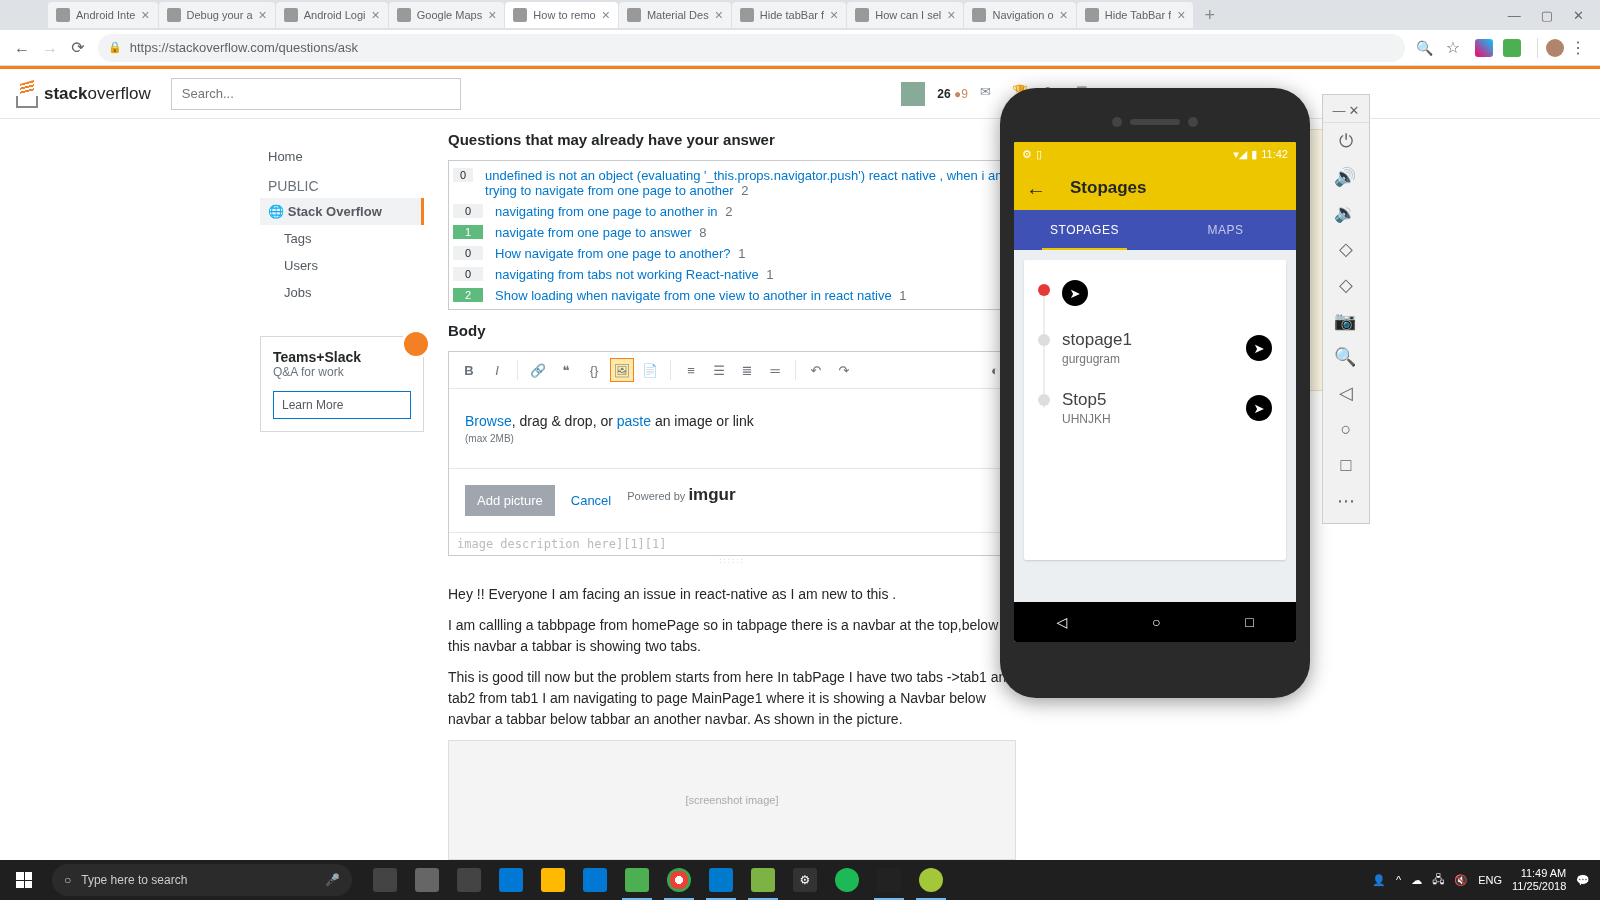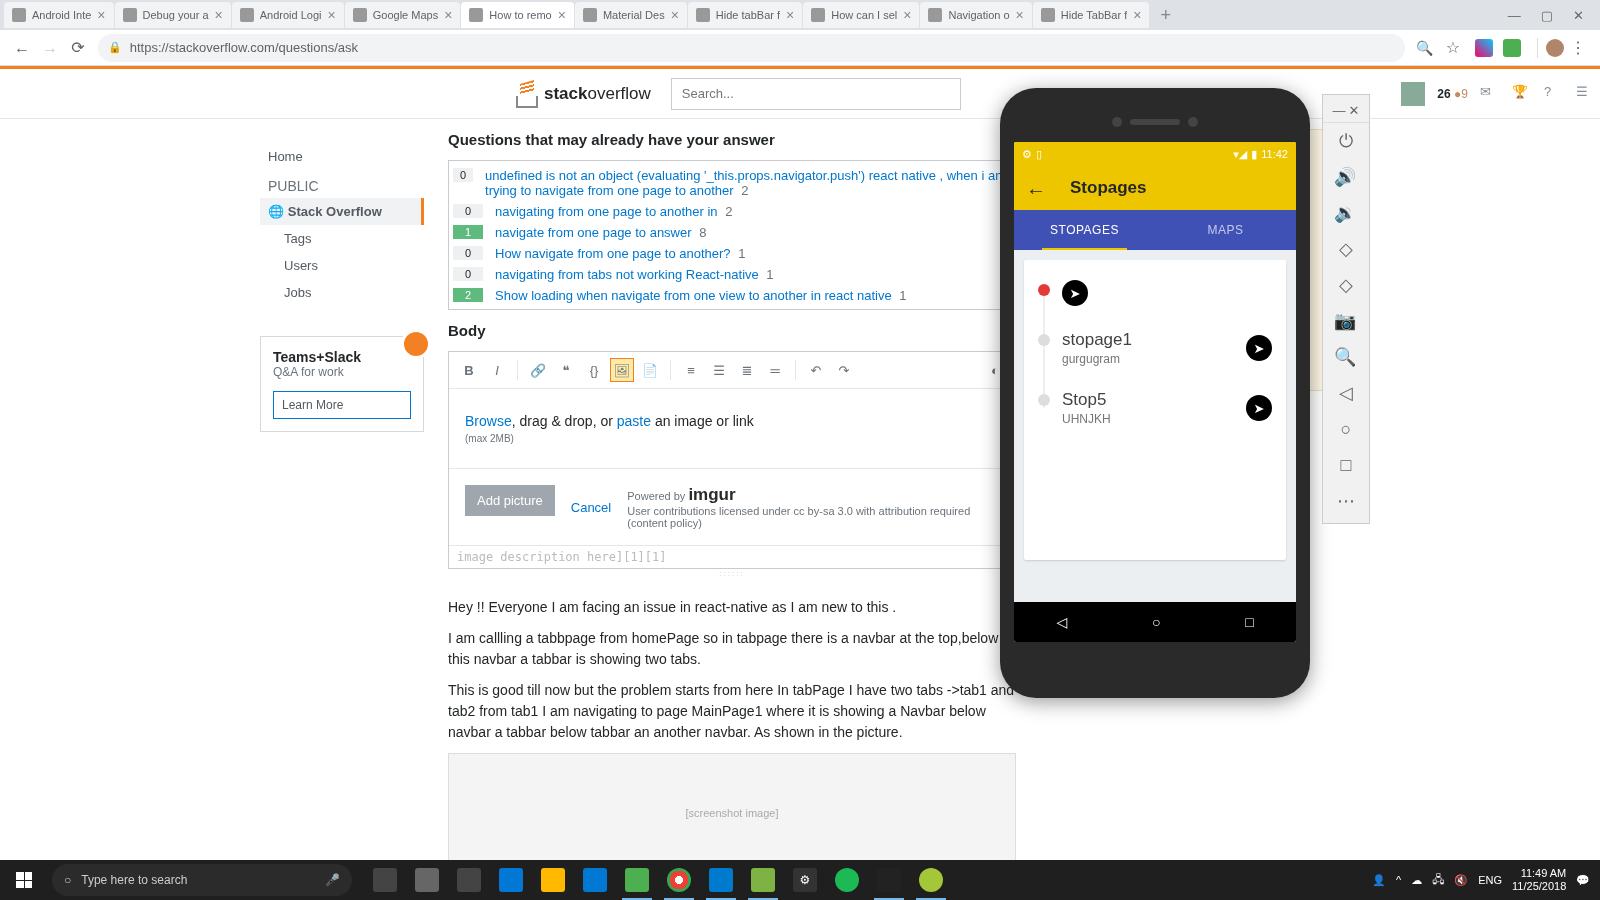--- a/index.html
+++ b/index.html
@@ -18,21 +18,21 @@
 .address-bar { height: 36px; display: flex; align-items: center; padding: 0 8px; background: #fff; border-bottom: 1px solid #ddd; }
 .nav-btn { width: 28px; height: 28px; display: flex; align-items: center; justify-content: center; color: #5f6368; font-size: 16px; }
 .url-bar { flex: 1; height: 28px; background: #f1f3f4; border-radius: 14px; display: flex; align-items: center; padding: 0 10px; margin: 0 6px; font-size: 13px; color: #5f6368; }
 .lock-icon { margin-right: 8px; font-size: 11px; }
 .ext-icons { display: flex; gap: 10px; align-items: center; padding: 0 8px; }
 .ext-icon { width: 18px; height: 18px; background: #ccc; border-radius: 3px; }
 
 .so-orange-bar { height: 3px; background: #f48024; }
 
 
-.so-header { height: 50px; border-bottom: 1px solid #e4e6e8; display: flex; align-items: center; padding: 0 4px; justify-content: flex-end; }
+.so-header { height: 50px; border-bottom: 1px solid #e4e6e8; display: flex; align-items: center; padding: 0 16px; justify-content: flex-start; }
 .so-header-inner { width: 1080px; display: flex; align-items: center; }
 .so-logo { display: flex; align-items: center; font-size: 17px; font-weight: bold; margin-right: 20px; }
 .so-logo-icon { width: 24px; height: 28px; margin-right: 4px; position: relative; }
 .so-logo-icon::before { content: ''; position: absolute; bottom: 0; width: 18px; height: 10px; border: 2px solid #888; border-top: none; }
 .so-logo-icon::after { content: ''; position: absolute; top: 2px; left: 4px; width: 14px; height: 12px; background: linear-gradient(#f48024 2px, transparent 2px, transparent 4px, #f48024 4px, #f48024 6px, transparent 6px, transparent 8px, #f48024 8px, #f48024 10px, transparent 10px); transform: skewY(-15deg); }
 .search-box { width: 290px; height: 32px; border: 1px solid #c8ccd0; padding: 0 10px; font-size: 13px; }
 .header-right { margin-left: auto; display: flex; align-items: center; gap: 12px; }
 .rep { font-size: 12px; }
 .rep .bronze { color: #c38b5f; }
 .header-icon { width: 20px; height: 20px; color: #848d95; }
@@ -133,21 +133,21 @@
 .task-icon { width: 42px; height: 40px; display: flex; align-items: center; justify-content: center; position: relative; }
 .task-icon.active::after { content:''; position:absolute; bottom:0; left:6px; right:6px; height:2px; background:#76b9ed; }
 .task-icon-inner { width: 24px; height: 24px; background: #555; border-radius: 3px; }
 .tray { margin-left: auto; display: flex; align-items: center; gap: 10px; padding: 0 10px; font-size: 11px; color: #fff; }
 .tray-time { text-align: right; line-height: 1.2; }
 </style>
 </head>
 <body>
 
 <div class="browser-tabs">
-  <div id="tabs-container" style="display:flex;">
+  <div id="tabs-container" style="display:flex;margin-left:44px;">
       <div class="tab">
         <div class="tab-favicon"></div>
         <span class="tab-title">Android Inte</span>
         <span class="tab-close">×</span>
       </div>
       <div class="tab">
         <div class="tab-favicon"></div>
         <span class="tab-title">Debug your a</span>
         <span class="tab-close">×</span>
       </div>
@@ -314,21 +314,20 @@
           <div class="upload-text">
             <a>Browse</a><span>, drag &amp; drop, or </span><a>paste</a><span> an image or link</span>
           </div>
           <div class="upload-hint">(max 2MB)</div>
         </div>
         <div class="upload-footer">
           <button class="add-pic-btn">Add picture</button>
           <a class="cancel-link">Cancel</a>
           <div class="imgur-info">
             <span>Powered by</span> <span class="imgur-logo">imgur</span><br>
-            <span>User contributions licensed under cc by-sa 3.0 with attribution required (content policy)</span>
           </div>
         </div>
         <div class="code-preview">image description here][1][1]</div>
       </div>
       <div class="resize-handle">::::::</div>
 
       <div class="body-preview">
         <p>Hey !! Everyone I am facing an issue in react-native as I am new to this .</p>
         <p>I am callling a tabbpage from homePage so in tabpage there is a navbar at the top,below this navbar a tabbar is showing two tabs.</p>
         <p>This is good till now but the problem starts from here In tabPage I have two tabs -&gt;tab1 and tab2 from tab1 I am navigating to page MainPage1 where it is showing a Navbar below navbar a tabbar below tabbar an another navbar. As shown in the picture.</p>

